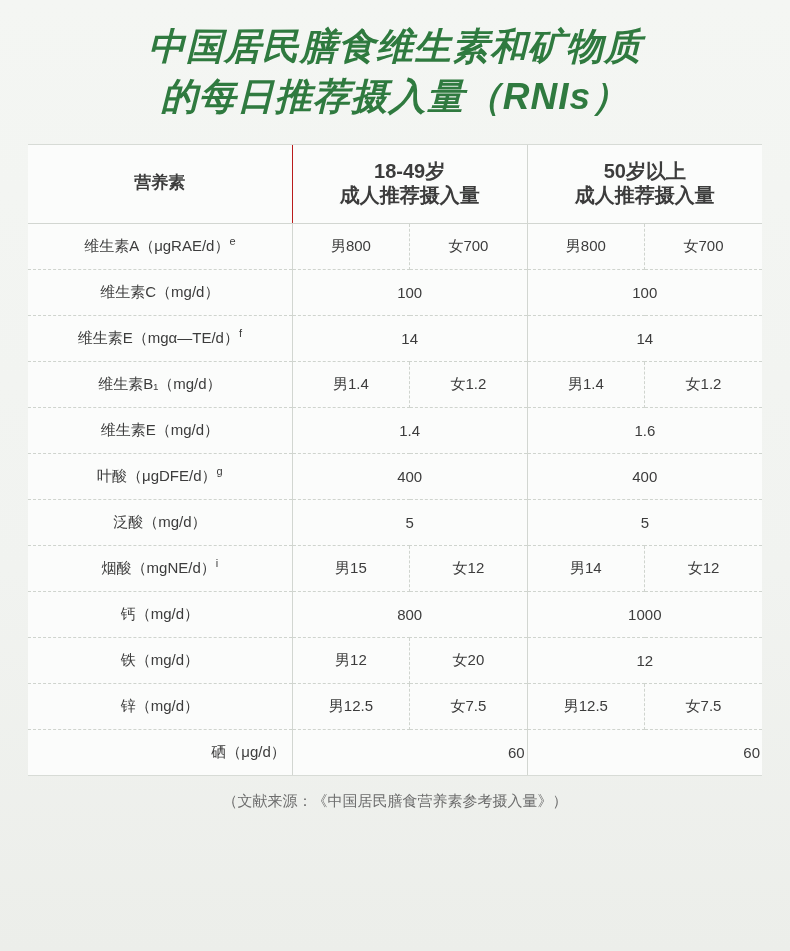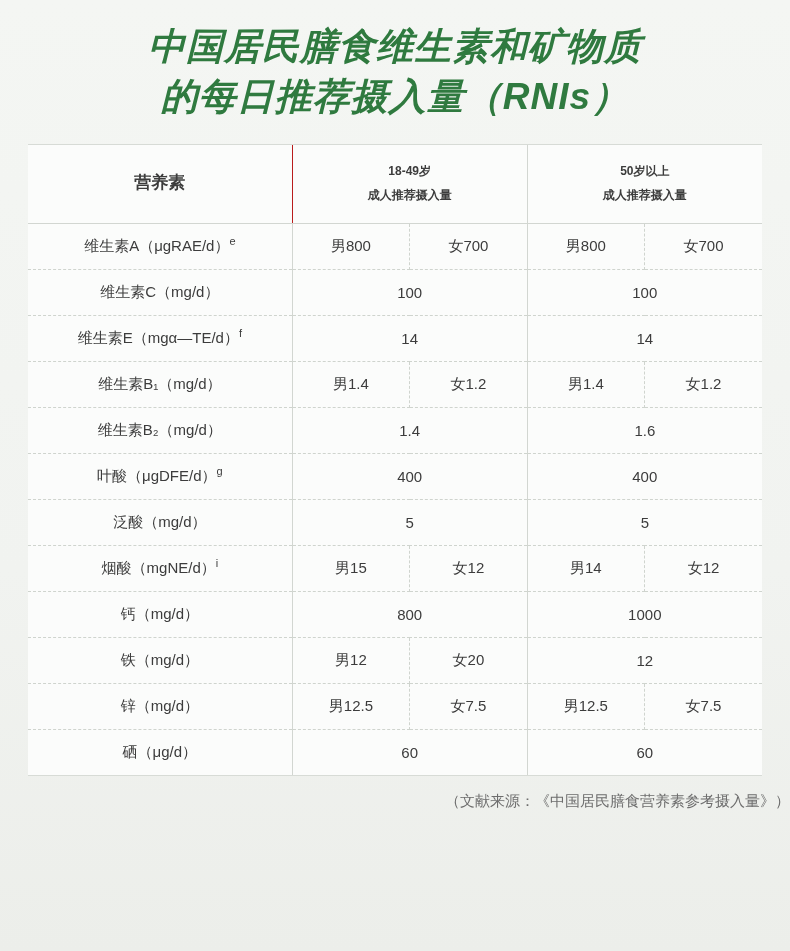--- a/index.html
+++ b/index.html
@@ -47,59 +47,60 @@
   }
   th, td {
     text-align: center;
     vertical-align: middle;
     font-size: 15px;
     color: #3c3c3c;
   }
   thead th {
     padding: 14px 4px 16px 4px;
     font-weight: bold;
-    font-size: 12px;
+    font-size: 20px;
     line-height: 24px;
     border-bottom: 1px solid #d2d6d1;
   }
   thead th.col-nutrient {
     border-right: 1px solid #b91c1c;
     font-size: 17px;
   }
   thead th.grp-1 {
     border-right: 1px solid #d2d6d1;
   }
   tbody td {
     height: 45px;
     padding: 0 2px;
     border-bottom: 1px dashed #cfd4ce;
   }
   tbody tr:last-child td {
     border-bottom: none;
+    text-align: right;
   }
   td.name {
     border-right: 1px solid #d2d6d1;
     font-size: 15px;
     padding-right: 6px;
     padding-left: 6px;
   }
   td.v-right-grp {
     border-right: 1px solid #d2d6d1;
   }
   td.split-left {
     border-right: 1px dashed #cfd4ce;
   }
   sup {
     font-size: 11px;
     vertical-align: super;
     line-height: 0;
   }
   .footer {
     margin-top: 16px;
-    text-align: right;
+    text-align: center;
     font-size: 15px;
     color: #6d6d6d;
   }
 </style>
 </head>
 <body>
 
 <div class="page">
 
   <div class="title">
@@ -148,21 +149,21 @@
             <td colspan="2">14</td>
           </tr>
           <tr>
             <td class="name"><span>维生素B₁（mg/d）</span></td>
             <td class="split-left">男1.4</td>
             <td class="v-right-grp">女1.2</td>
             <td class="split-left">男1.4</td>
             <td>女1.2</td>
           </tr>
           <tr>
-            <td class="name"><span>维生素B₂（mg/d）</span></td>
+            <td class="name"><span>维生素E（mg/d）</span></td>
             <td class="v-right-grp" colspan="2">1.4</td>
             <td colspan="2">1.6</td>
           </tr>
           <tr>
             <td class="name"><span>叶酸（μgDFE/d）</span><sup>g</sup></td>
             <td class="v-right-grp" colspan="2">400</td>
             <td colspan="2">400</td>
           </tr>
           <tr>
             <td class="name"><span>泛酸（mg/d）</span></td>

